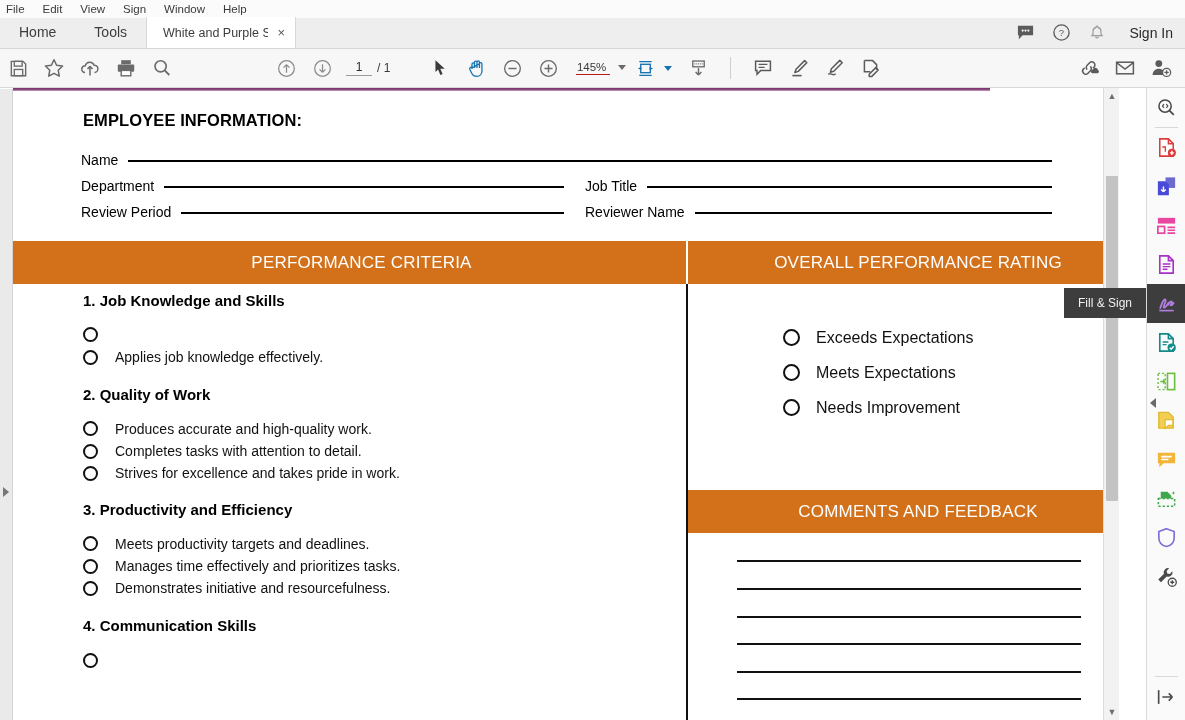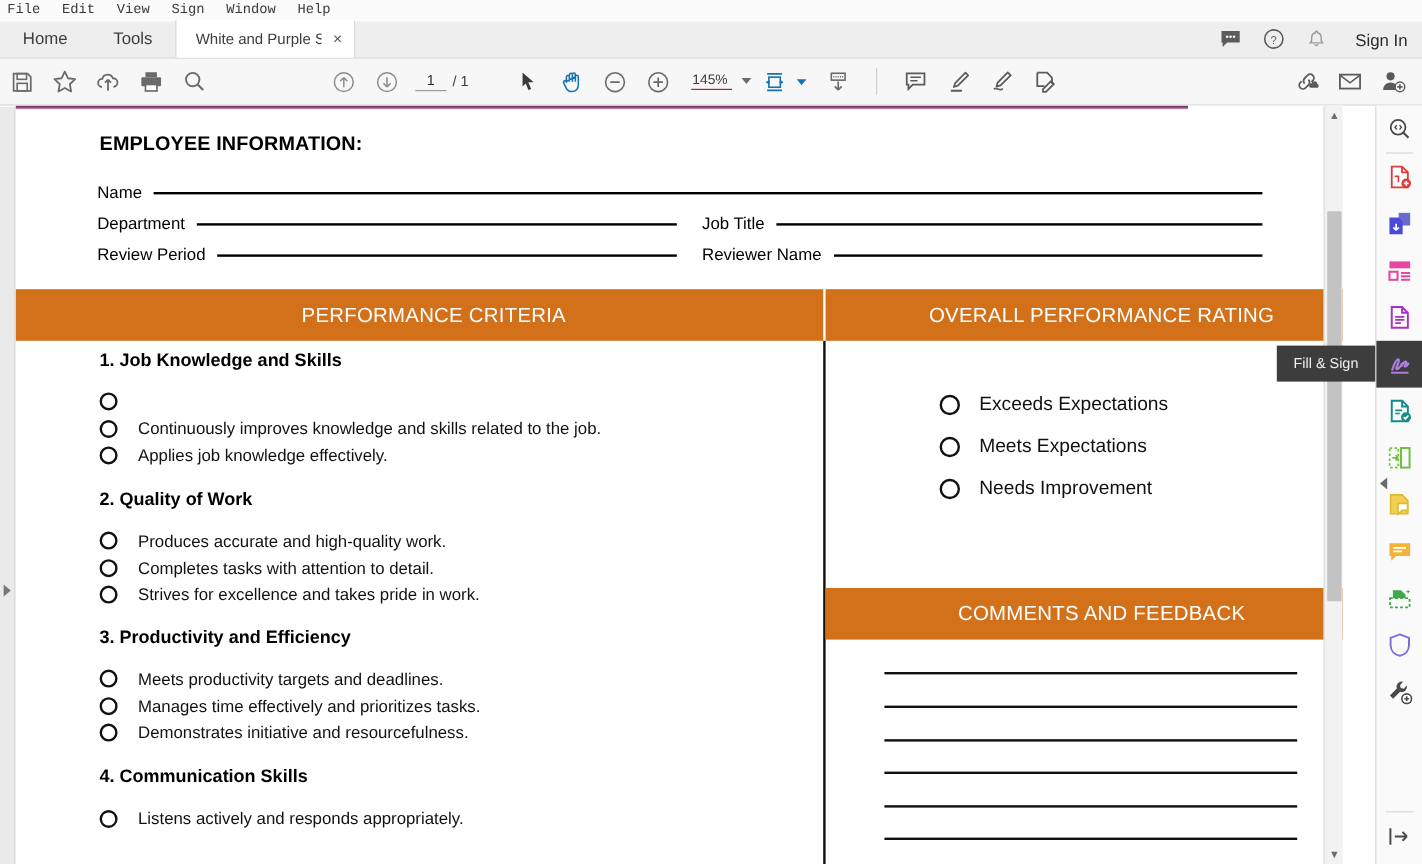--- a/index.html
+++ b/index.html
@@ -10,21 +10,21 @@
     background: #ffffff;
     -webkit-font-smoothing: antialiased;
   }
   #app { position: relative; width: 1185px; height: 720px; }
 
   
   .menubar {
     position: absolute; left: 0; top: 0; width: 1185px; height: 18px;
     background: #fbfbfb;
     display: flex; align-items: center;
-    font-size: 11.5px; color: #3a3a3a; font-family: Liberation Mono, monospace;
+    font-size: 11.5px; color: #3a3a3a;
   }
   .menubar .mi { padding: 0 9px; line-height: 18px; cursor: default; }
   .menubar .mi:first-child { padding-left: 6px; }
 
   
   .tabbar {
     position: absolute; left: 0; top: 18px; width: 1185px; height: 31px;
     background: #eeeeee;
     border-bottom: 1px solid #d6d6d6;
     display: flex; align-items: flex-end;
@@ -450,24 +450,20 @@
 
       <div style="position:absolute;left:70px;top:200px;width:580px">
 
         <div class="crit-title">1. Job Knowledge and Skills</div>
         <div style="height:14px"></div>
         <div class="crit-item" style="height:23px">
           <span class="radio"></span>
         </div>
         <div class="crit-item" style="height:22px">
           <span class="radio"></span>
-          <span class="crit-text">Continuously improves knowledge and skills related to the job.</span>
-        </div>
-        <div class="crit-item" style="height:22px">
-          <span class="radio"></span>
           <span class="crit-text">Applies job knowledge effectively.</span>
         </div>
 
         <div style="height:18px"></div>
 
         <div class="crit-title">2. Quality of Work</div>
         <div style="height:14px"></div>
         <div class="crit-item" style="height:23px">
           <span class="radio"></span>
           <span class="crit-text">Produces accurate and high-quality work.</span>
@@ -497,21 +493,20 @@
           <span class="radio"></span>
           <span class="crit-text">Demonstrates initiative and resourcefulness.</span>
         </div>
 
         <div style="height:18px"></div>
 
         <div class="crit-title">4. Communication Skills</div>
         <div style="height:15px"></div>
         <div class="crit-item" style="height:22px">
           <span class="radio"></span>
-          <span class="crit-text">Listens actively and responds appropriately.</span>
         </div>
       </div>
 
       <div style="position:absolute;left:770px;top:228px">
         <div class="rate-item" style="height:35px">
           <span class="radio lg"></span>
           <span class="rate-text">Exceeds Expectations</span>
         </div>
         <div class="rate-item" style="height:35px">
           <span class="radio lg"></span>

